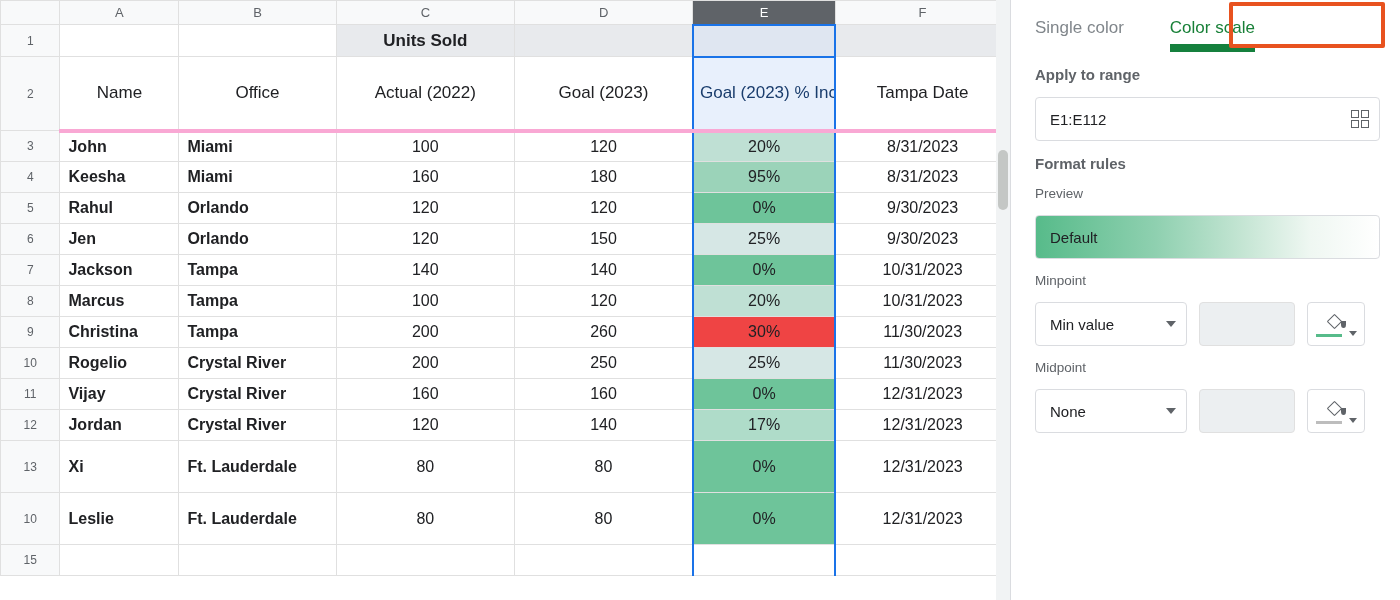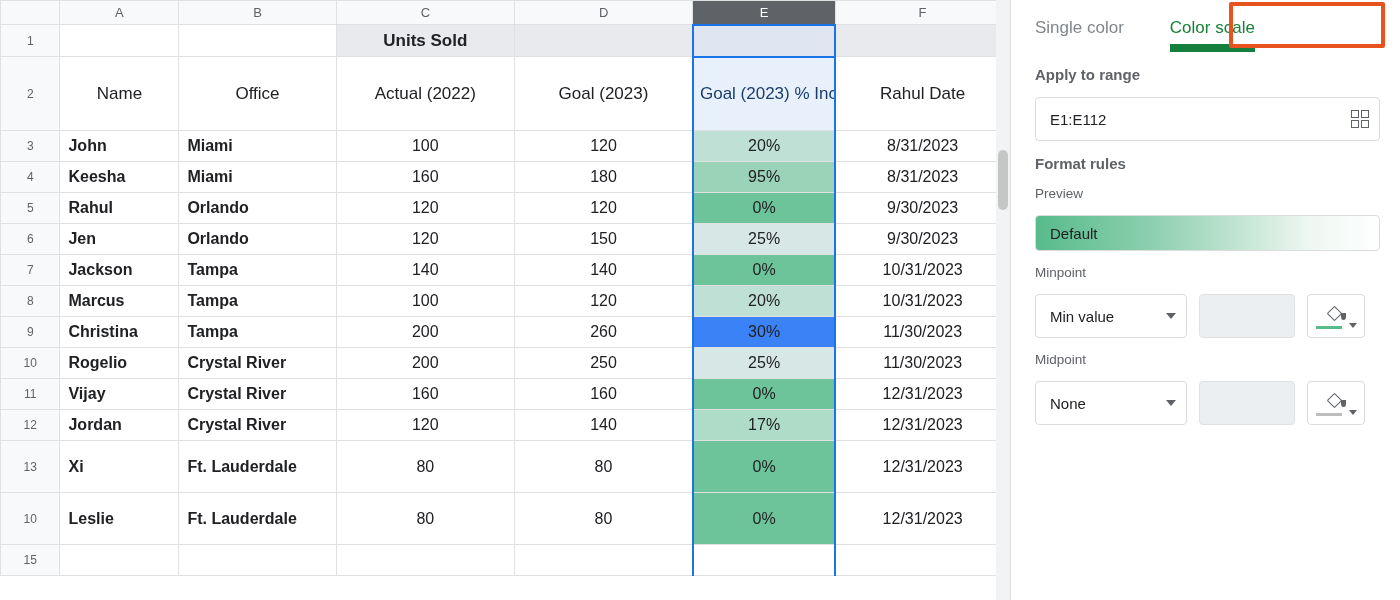--- a/index.html
+++ b/index.html
@@ -96,21 +96,21 @@
     text-align: center;
     vertical-align: middle;
     padding: 4px 6px;
     white-space: normal;
     line-height: 1.25;
   }
   .hdr2.eblue {
     background: #e8f0fc;
     color: #1a3d6d;
   }
-  .gridline-thick-top td { border-top: 1px solid #f9a8d4; }
+  .gridline-thick-top td { border-top: 4px solid #f9a8d4; }
 
   
   .esel {
     border-left: 2px solid #1a73e8 !important;
     border-right: 2px solid #1a73e8 !important;
   }
 
   .tallrow td, .tallrow th { height: 52px; }
   .wrap { white-space: normal; line-height: 1.2; }
 
@@ -193,21 +193,21 @@
     display: grid;
     grid-template-columns: 1fr 1fr;
     grid-template-rows: 1fr 1fr;
     gap: 2px;
   }
   .grid-icon span {
     border: 1.5px solid #5f6368;
   }
 
   .preview-bar {
-    height: 36px;
+    height: 44px;
     border: 1px solid #dadce0;
     border-radius: 4px;
     display: flex;
     align-items: center;
     padding-left: 14px;
     font-size: 15px;
     font-weight: 500;
     color: #202124;
     background: linear-gradient(to right, #57bb8a 0%, #8fd0b0 35%, #c4e5d3 60%, #eff7f2 80%, #ffffff 100%);
   }
@@ -326,21 +326,21 @@
         <td class="cell" style="background:#e8eaed"></td>
       </tr>
 
       <tr class="row2">
         <th class="rowhdr">2</th>
         <td class="hdr2">Name</td>
         <td class="hdr2">Office</td>
         <td class="hdr2">Actual (2022)</td>
         <td class="hdr2">Goal (2023)</td>
         <td class="hdr2 eblue esel">Goal (2023) % Increase in Sales</td>
-        <td class="hdr2">Rahul Date</td>
+        <td class="hdr2">Tampa Date</td>
       </tr>
 
     <tr class="gridline-thick-top">
           <th class="rowhdr">3</th>
           <td class="cell left bold">John</td>
           <td class="cell left bold">Miami</td>
           <td class="cell">100</td>
           <td class="cell">120</td>
           <td class="cell esel" style="background:#bfe0d4">20%</td>
           <td class="cell">8/31/2023</td>
@@ -389,21 +389,21 @@
           <td class="cell">120</td>
           <td class="cell esel" style="background:#bfe0d4">20%</td>
           <td class="cell">10/31/2023</td>
         </tr>
         <tr>
           <th class="rowhdr">9</th>
           <td class="cell left bold">Christina</td>
           <td class="cell left bold">Tampa</td>
           <td class="cell">200</td>
           <td class="cell">260</td>
-          <td class="cell esel" style="background:#3b82f6">30%</td>
+          <td class="cell esel" style="background:#ef4444">30%</td>
           <td class="cell">11/30/2023</td>
         </tr>
         <tr>
           <th class="rowhdr">10</th>
           <td class="cell left bold">Rogelio</td>
           <td class="cell left bold">Crystal River</td>
           <td class="cell">200</td>
           <td class="cell">250</td>
           <td class="cell esel" style="background:#d6e7e5">25%</td>
           <td class="cell">11/30/2023</td>

